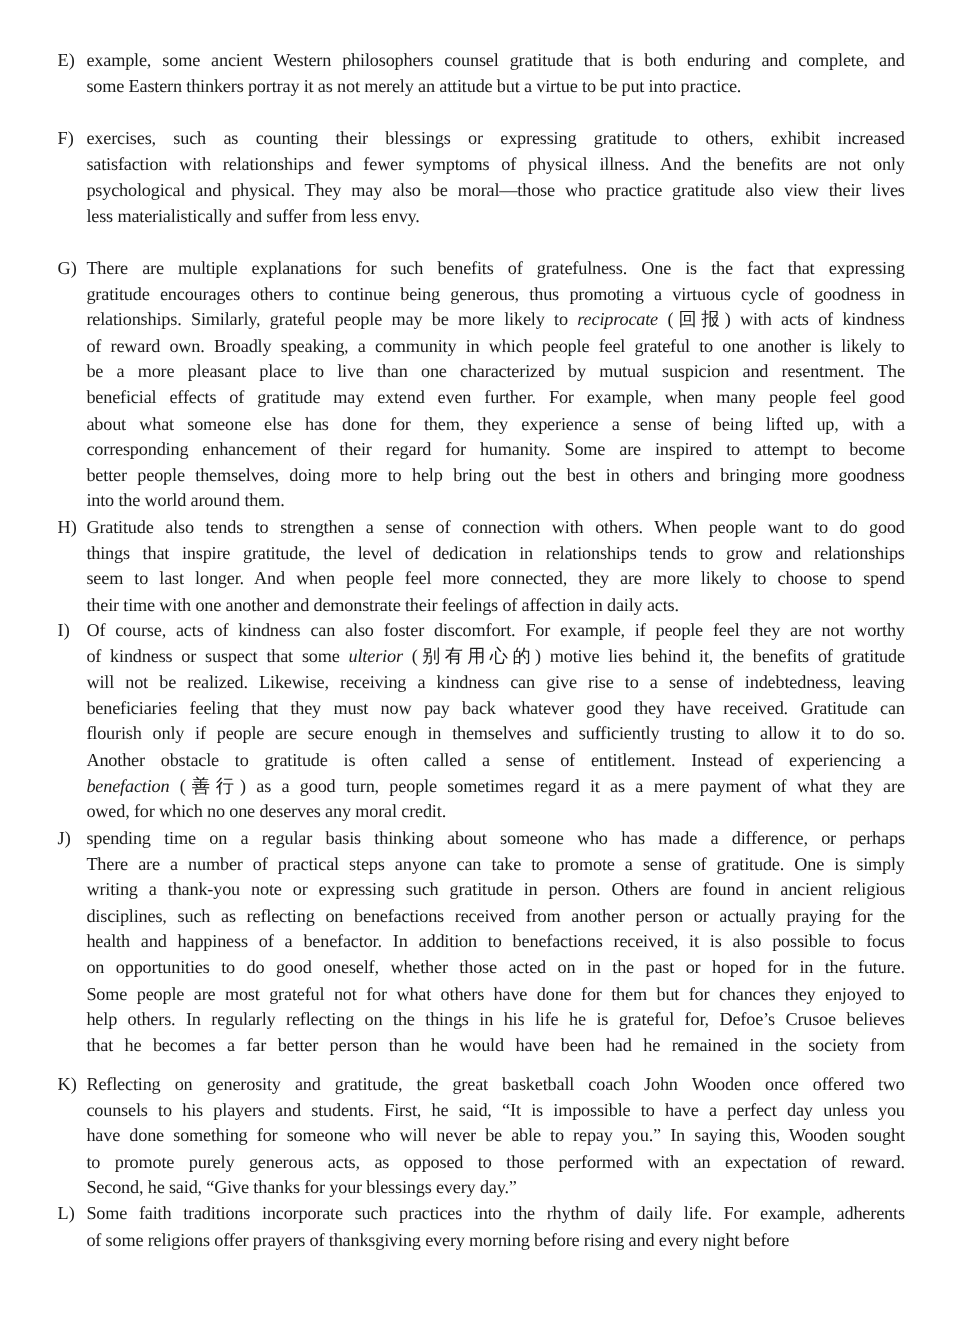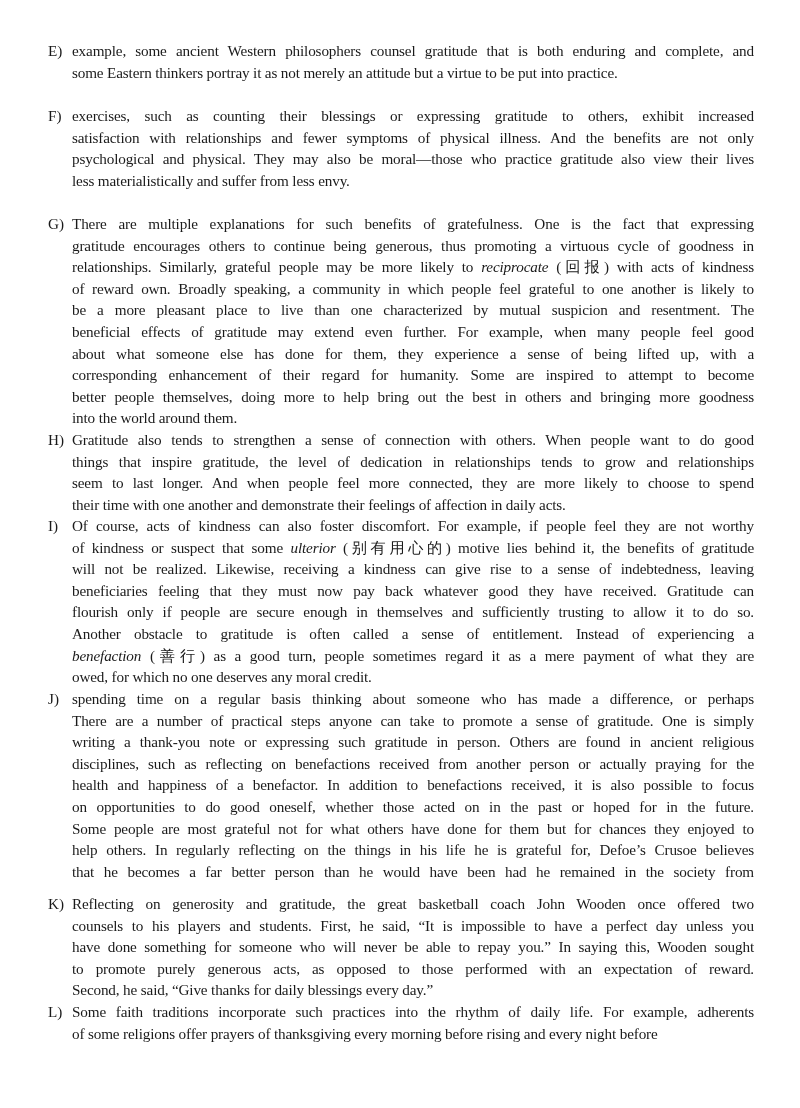--- a/index.html
+++ b/index.html
@@ -97,21 +97,21 @@
           <span class="line">that he becomes a far better person than he would have been had he remained in the society from</span>
         </div>
       </div>
       <div class="para" style="top: 893px;">
         <span class="label">K)</span>
         <div class="lines">
           <span class="line">Reflecting on generosity and gratitude, the great basketball coach John Wooden once offered two</span>
           <span class="line">counsels to his players and students. First, he said, “It is impossible to have a perfect day unless you</span>
           <span class="line">have done something for someone who will never be able to repay you.” In saying this, Wooden sought</span>
           <span class="line">to promote purely generous acts, as opposed to those performed with an expectation of reward.</span>
-          <span class="line last">Second, he said, “Give thanks for daily blessings every day.”</span>
+          <span class="line last">Second, he said, “Give thanks for your blessings every day.”</span>
         </div>
       </div>
       <div class="para" style="top: 1001px;">
         <span class="label">L)</span>
         <div class="lines">
           <span class="line">Some faith traditions incorporate such practices into the rhythm of daily life. For example, adherents</span>
           <span class="line last">of some religions offer prayers of thanksgiving every morning before rising and every night before</span>
         </div>
       </div>
     </div>

